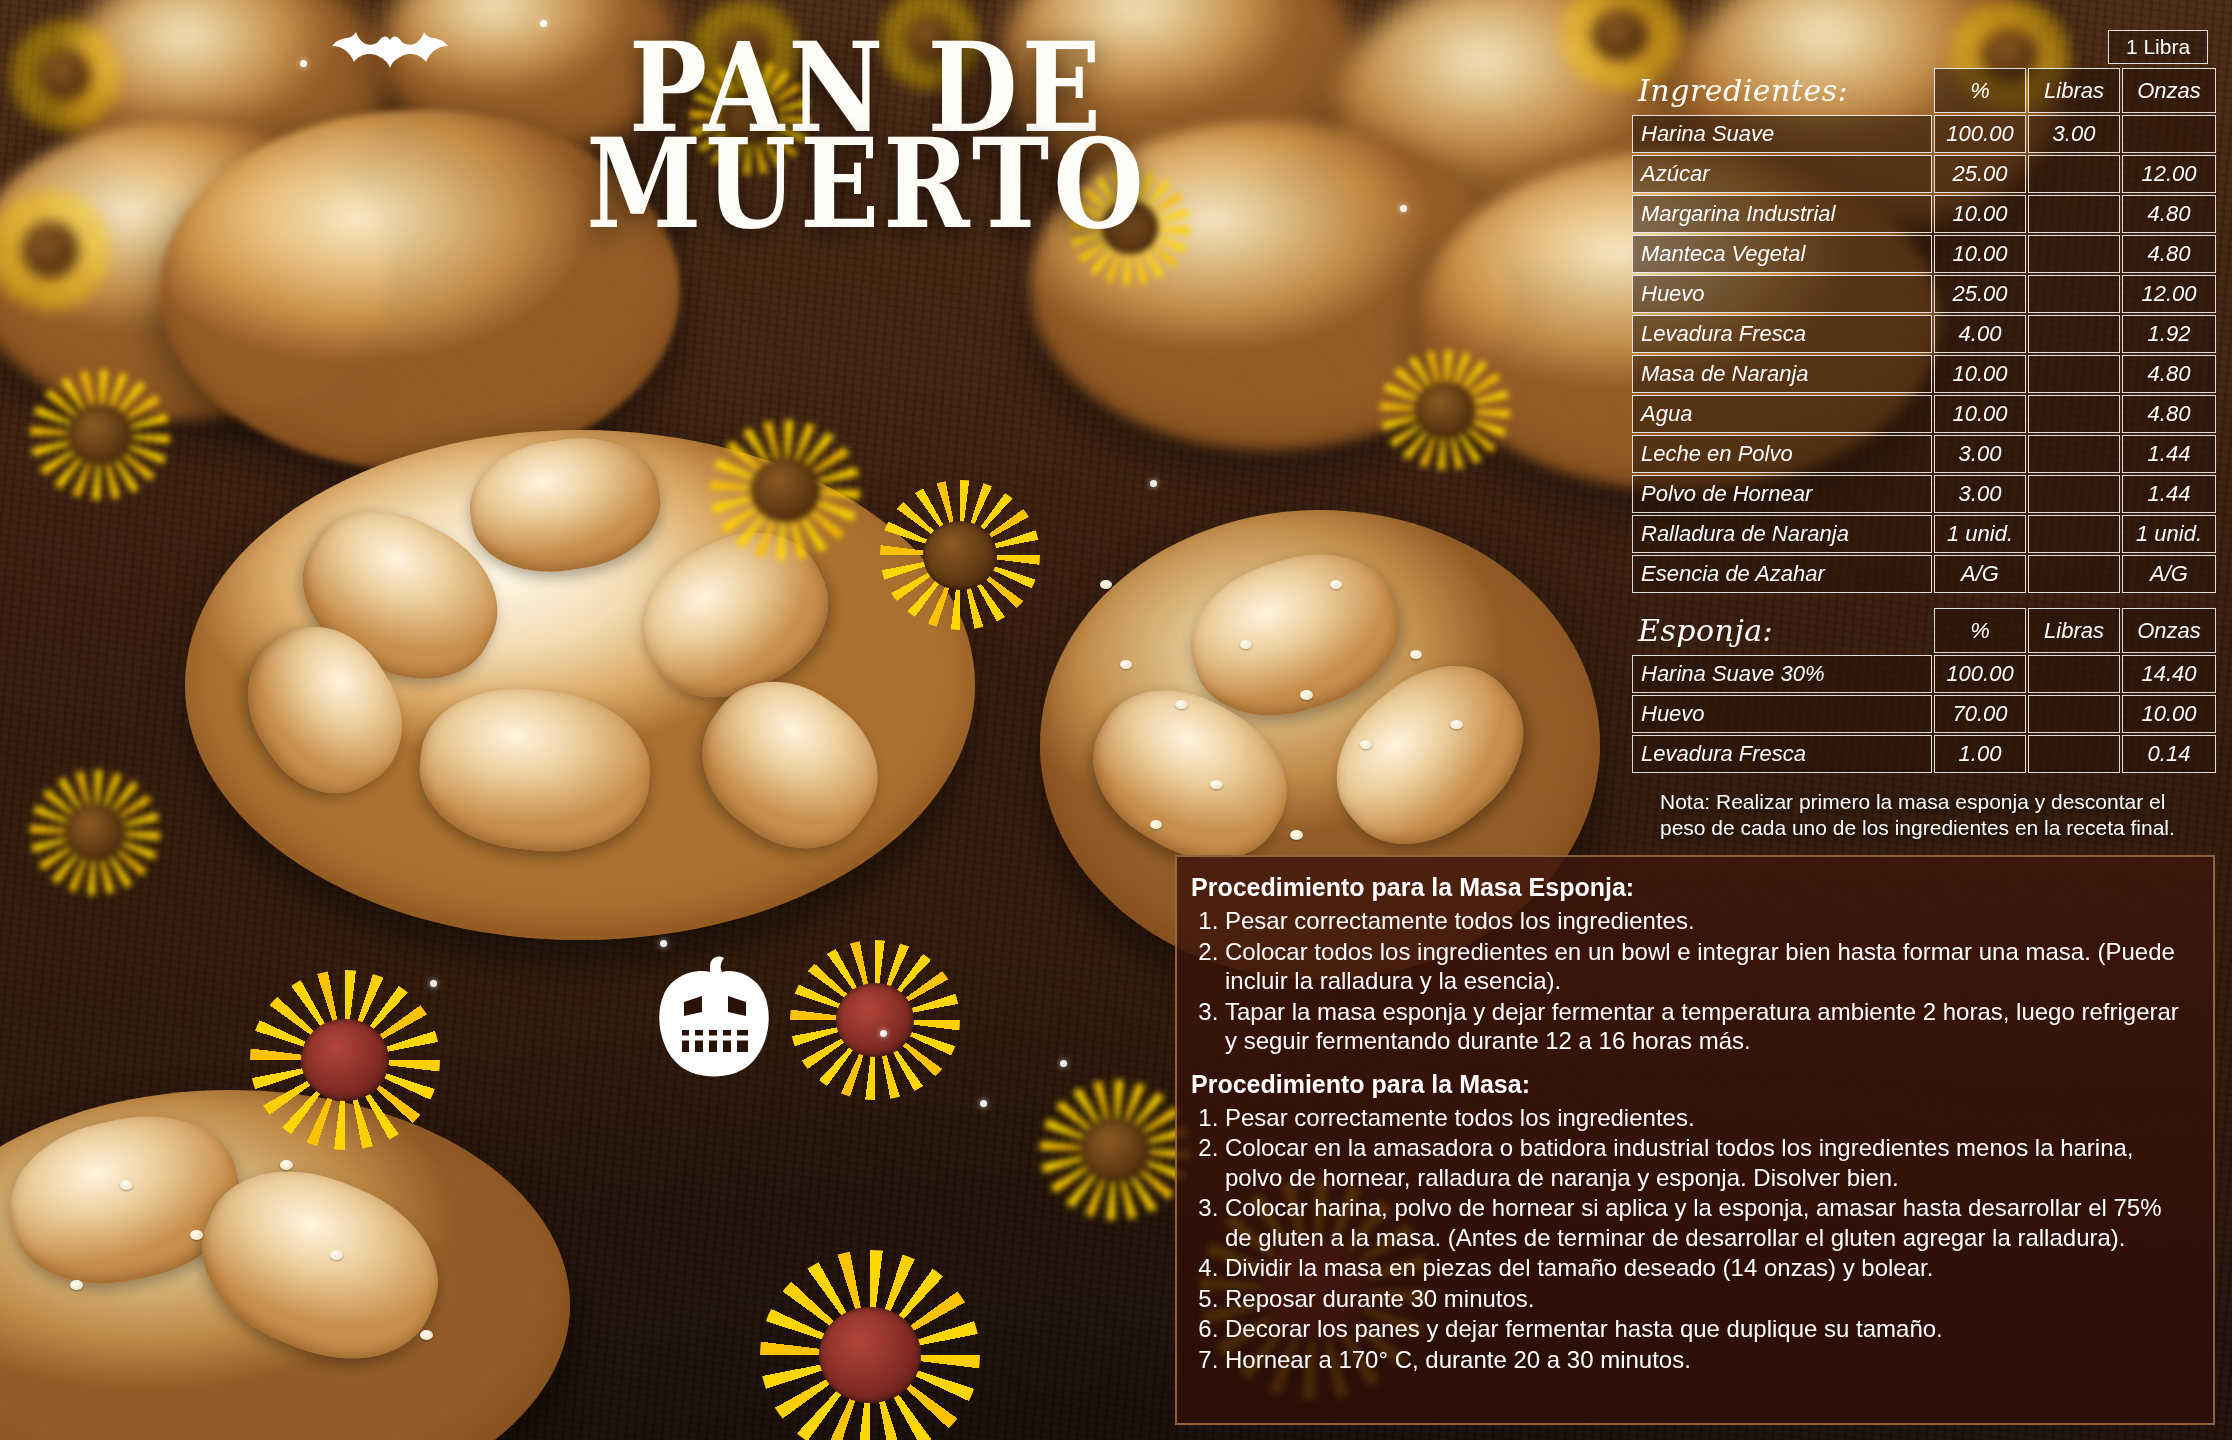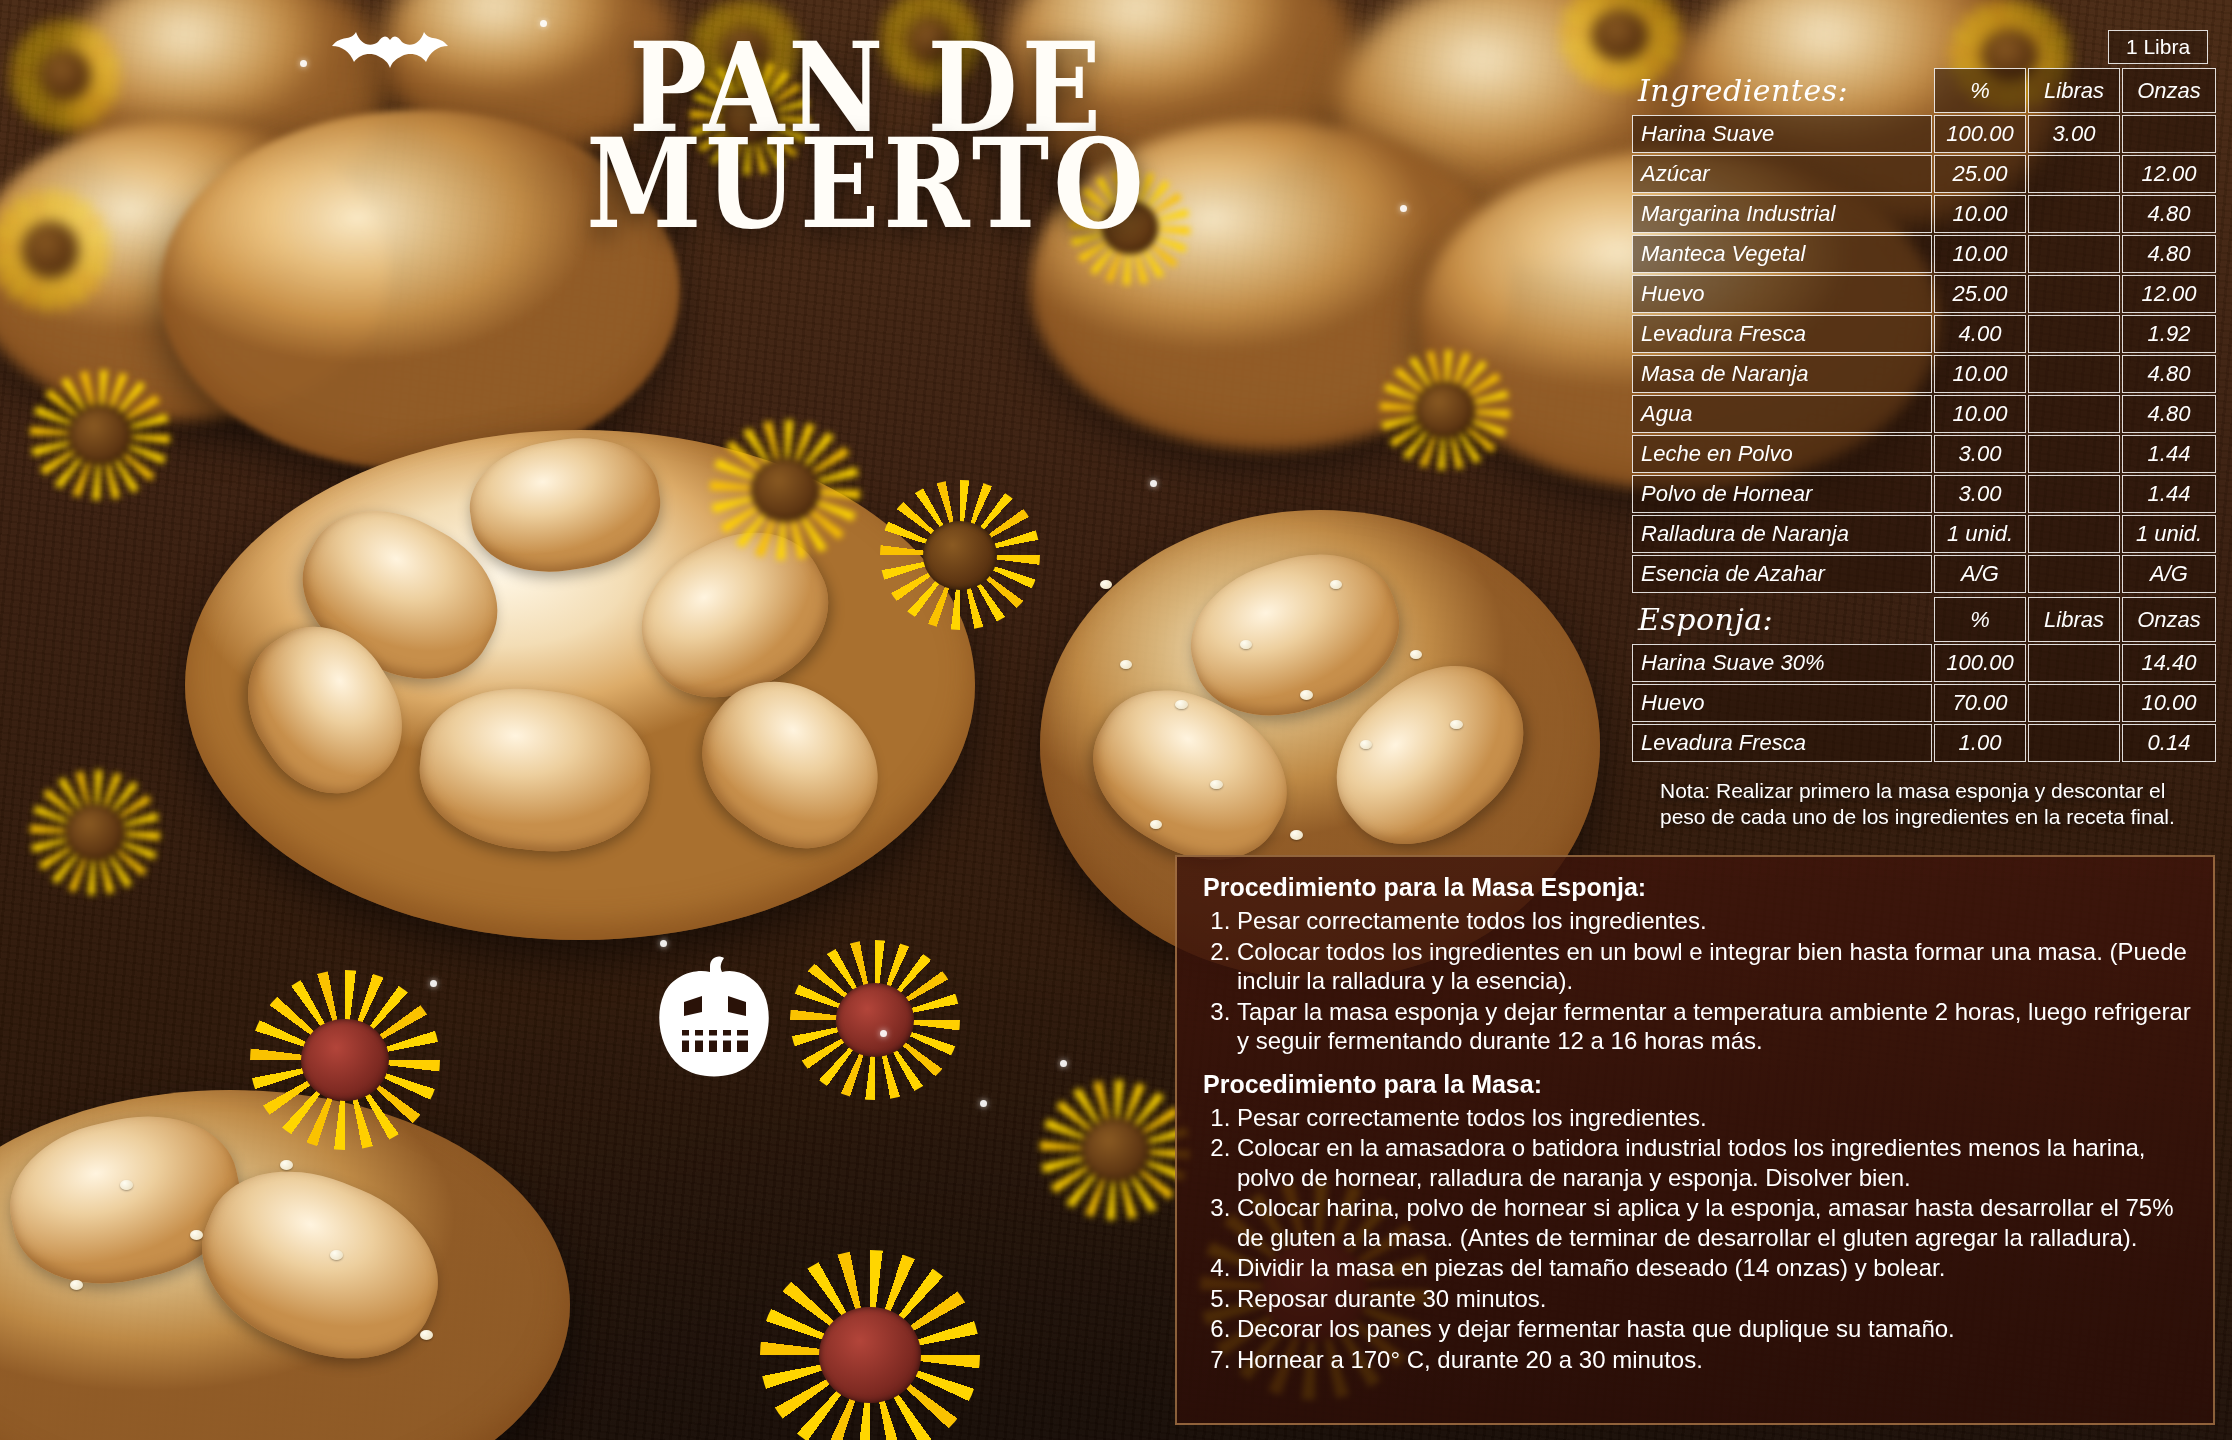--- a/index.html
+++ b/index.html
@@ -213,21 +213,21 @@
   
   .proc {
     position: absolute;
     left: 1175px;
     top: 855px;
     width: 1040px;
     height: 570px;
     background: linear-gradient(180deg, rgba(62,20,10,.82) 0%, rgba(44,14,7,.88) 100%);
     border: 2px solid rgba(255,196,120,.45);
     color: #ffffff;
-    padding: 14px 20px 10px 26px;
+    padding: 14px 20px 10px 14px;
     box-sizing: border-box;
     z-index: 10;
   }
   .proc h3 {
     margin: 2px 0 4px 0;
     font-size: 25px;
     font-weight: bold;
   }
   .proc ol {
     margin: 0 0 14px 0;
@@ -484,21 +484,21 @@
         </tr>
         <tr>
           <td class="name">Esencia de Azahar</td>
           <td class="num">A/G</td>
           <td class="num"></td>
           <td class="num">A/G</td>
         </tr>
       </tbody>
     </table>
 
-    <table class="rec" style="margin-top:0;">
+    <table class="rec" style="margin-top:11px;">
       <colgroup>
           <col class="c1">
           <col class="c2">
           <col class="c3">
           <col class="c4">
         </colgroup>
       <tbody>
         <tr>
           <th class="secname">Esponja:</th>
           <th class="colh">%</th>

